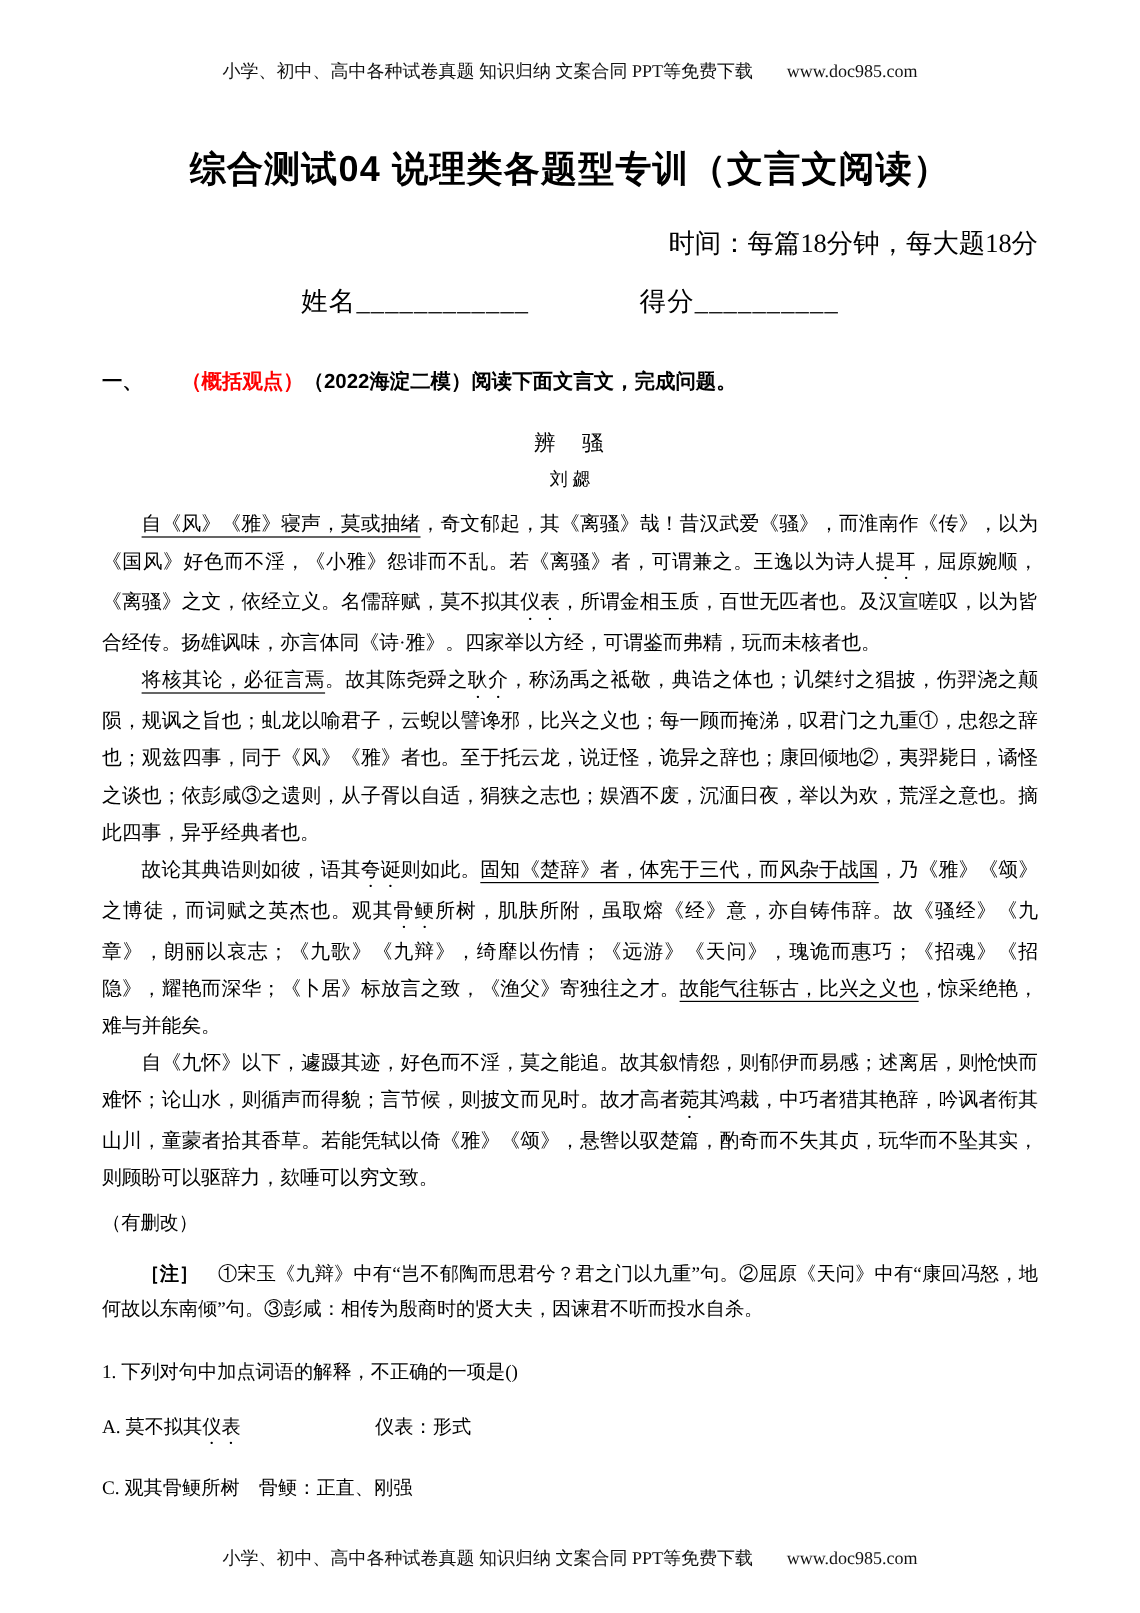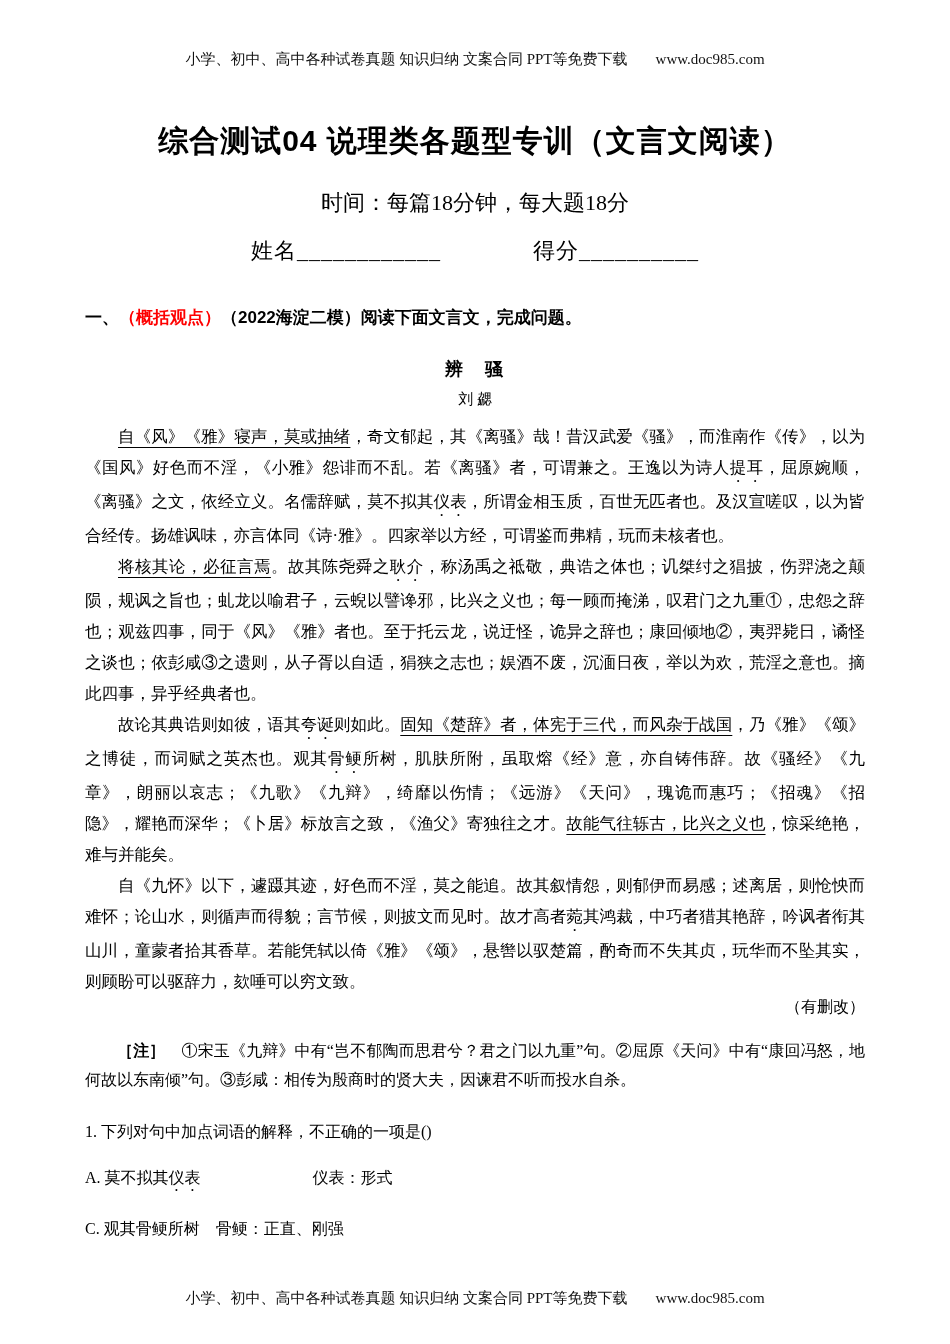--- a/index.html
+++ b/index.html
@@ -12,40 +12,40 @@
   }
   .page-header, .page-footer {
     text-align:center; font-size:15px; color:#111; white-space:nowrap;
   }
   .page-footer { margin-top:auto; padding-top:26px; }
   .site-url { margin-left:28px; }
   .doc-title {
     text-align:center; font-size:30px; font-weight:bold; margin-top:52px;
     font-family:"Liberation Sans","DejaVu Sans",sans-serif; letter-spacing:1px;
   }
-  .time-info { text-align:center; font-size:22px; margin-top:26px; }
+  .time-info { text-align:right; font-size:22px; margin-top:26px; }
   .name-score { text-align:center; font-size:22px; margin-top:18px; letter-spacing:1px; }
   .section-heading {
     font-size:17px; font-weight:bold; margin-top:40px;
     font-family:"Liberation Sans","DejaVu Sans",sans-serif;
   }
-  .red { color:#fe0000; }
+  .red { color:#fe0000;margin-left:32px; }
   .b { font-weight:bold; }
-  .article-title { text-align:center; font-size:18px; font-weight:bold; margin-top:28px; letter-spacing:2px; }
+  .article-title { text-align:center; font-size:18px; font-weight:normal; margin-top:28px; letter-spacing:2px; }
   .article-author { text-align:center; font-size:15px; margin-top:9px; }
   .article-body { margin-top:12px; }
   .article-body p.para {
     font-size:16.5px; line-height:31px; text-align:justify; text-indent:2em; margin:0;
   }
   .u { text-decoration:underline; text-underline-offset:5px; text-decoration-thickness:1px; }
   .em-dot {
     -webkit-text-emphasis:filled dot; -webkit-text-emphasis-position:under left;
     text-emphasis:filled dot; text-emphasis-position:under left;
   }
-  .edit-note { text-align:right; font-size:16px; }
+  .edit-note { font-size:16px; margin-top:12px; }
   .footnotes { font-size:16px; line-height:29px; text-align:justify; text-indent:2em; margin-top:18px; }
   .question { font-size:16px; margin-top:26px; line-height:24px; }
   .option { font-size:16px; margin-top:22px; line-height:24px; }
 </style>
 </head>
 <body>
 
 <div class="page">
 
   <div class="page-header">

